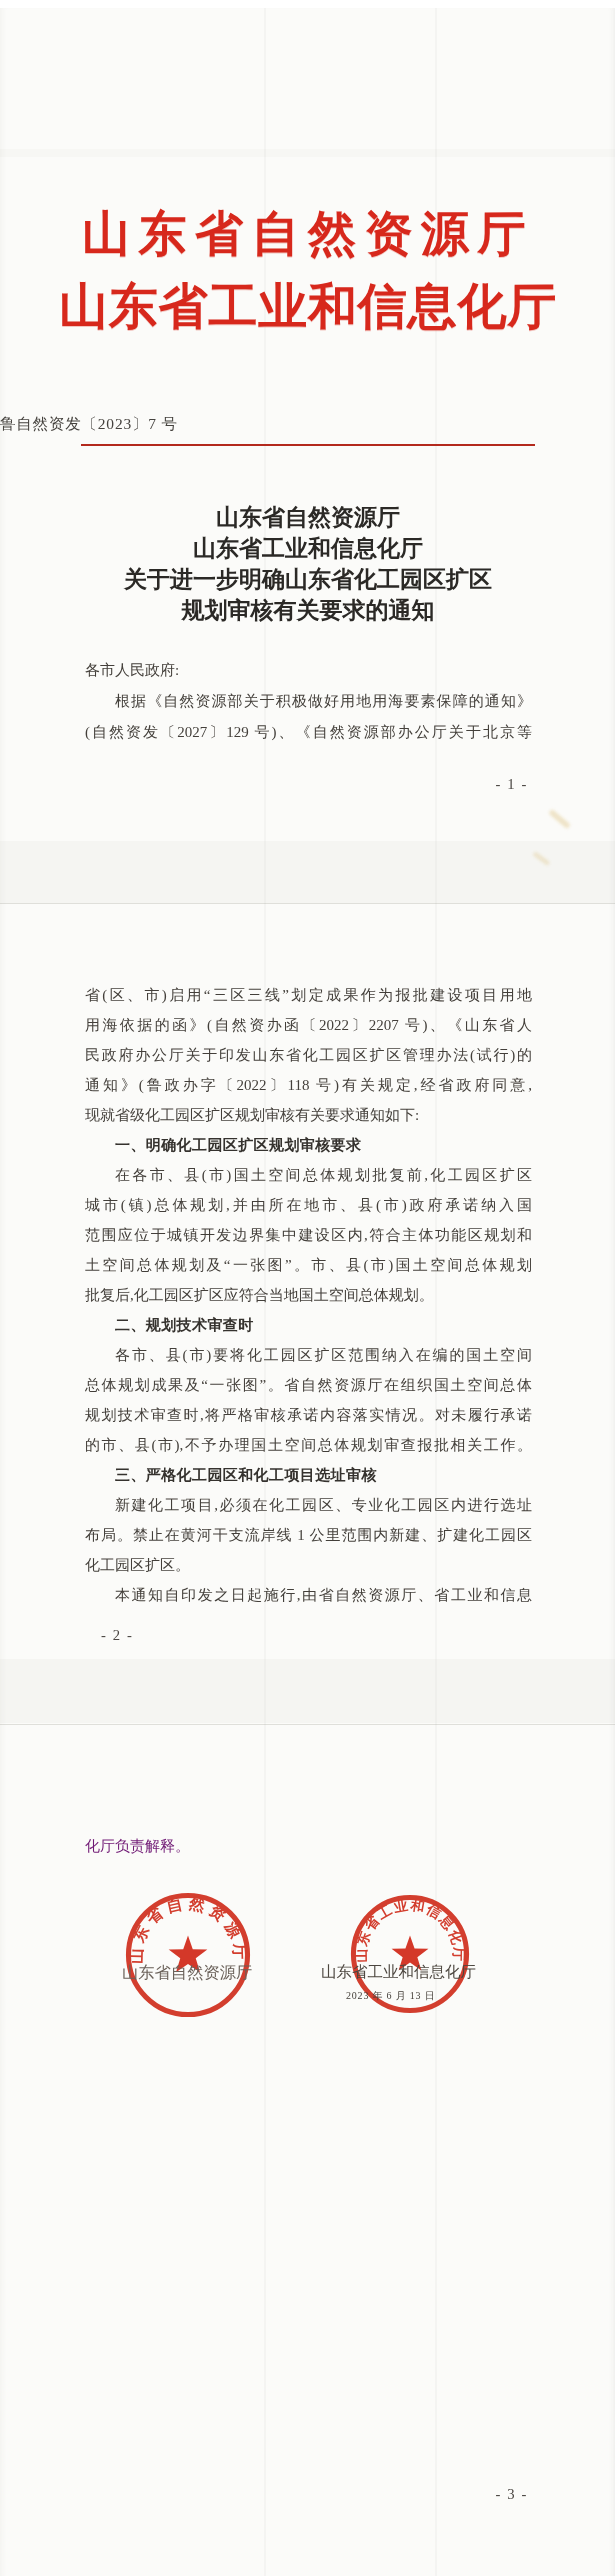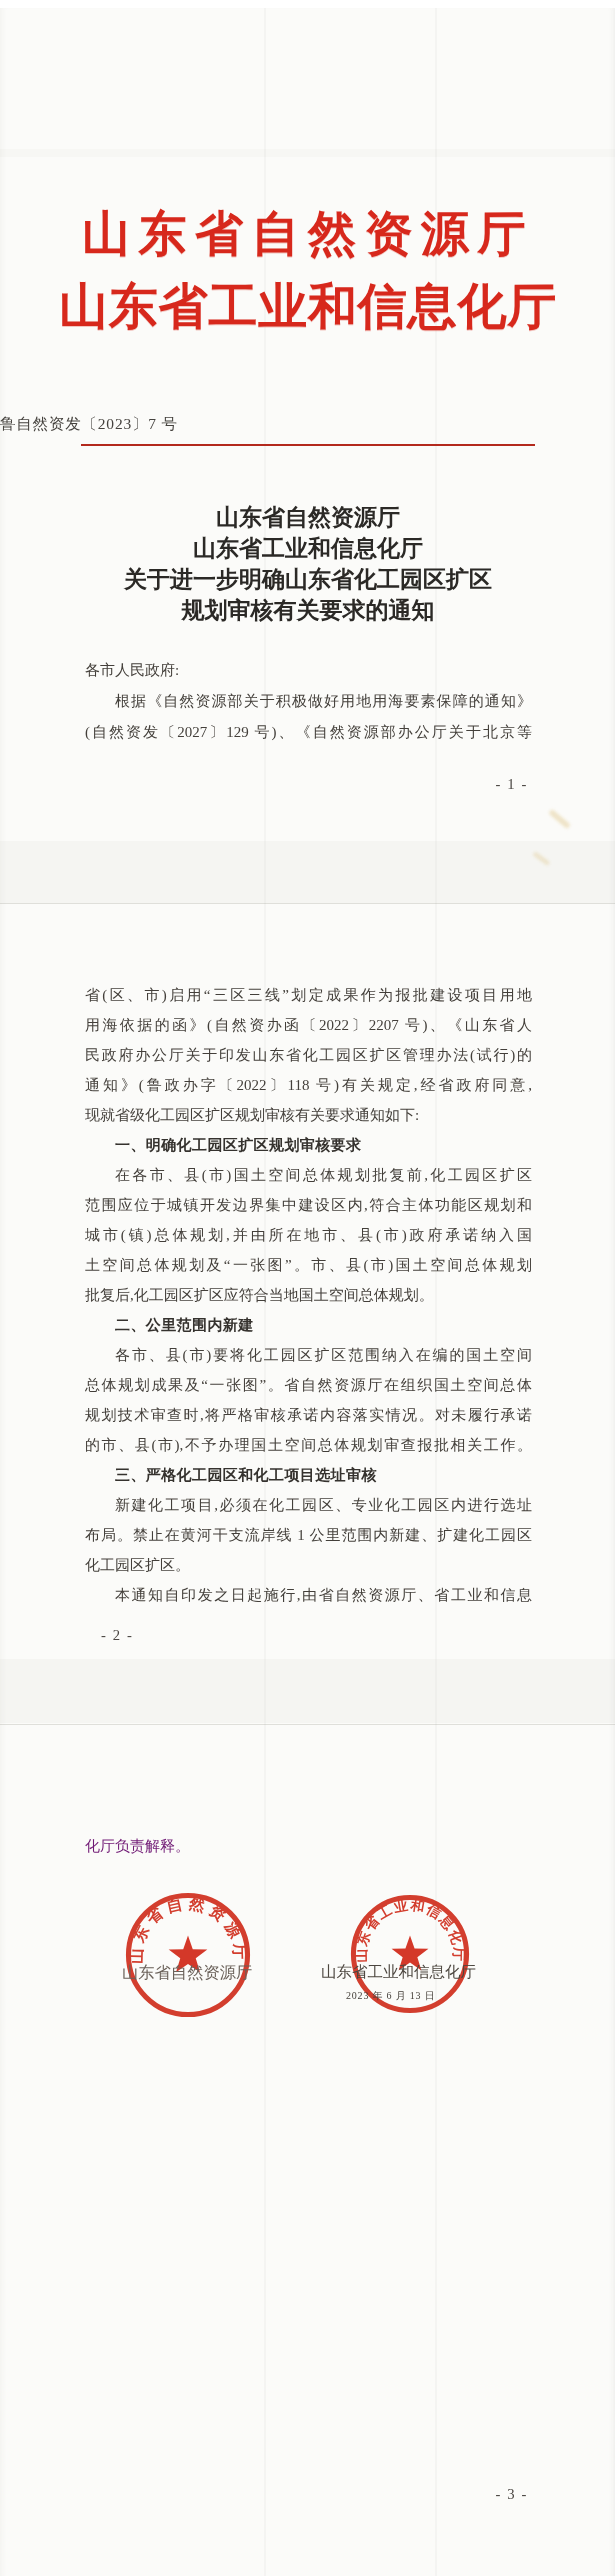--- a/index.html
+++ b/index.html
@@ -101,25 +101,25 @@
   <div class="pageno n1">- 1 -</div>
 
   <div class="body p2">
     <div class="ln">省(区、市)启用“三区三线”划定成果作为报批建设项目用地</div>
     <div class="ln">用海依据的函》(自然资办函〔2022〕2207 号)、《山东省人</div>
     <div class="ln">民政府办公厅关于印发山东省化工园区扩区管理办法(试行)的</div>
     <div class="ln">通知》(鲁政办字〔2022〕118 号)有关规定,经省政府同意,</div>
     <div class="ln end">现就省级化工园区扩区规划审核有关要求通知如下:</div>
     <div class="ln h ind end">一、明确化工园区扩区规划审核要求</div>
     <div class="ln ind">在各市、县(市)国土空间总体规划批复前,化工园区扩区</div>
+    <div class="ln">城市(镇)总体规划,并由所在地市、县(市)政府承诺纳入国</div>
     <div class="ln">范围应位于城镇开发边界集中建设区内,符合主体功能区规划和</div>
-    <div class="ln">城市(镇)总体规划,并由所在地市、县(市)政府承诺纳入国</div>
     <div class="ln">土空间总体规划及“一张图”。市、县(市)国土空间总体规划</div>
     <div class="ln end">批复后,化工园区扩区应符合当地国土空间总体规划。</div>
-    <div class="ln h ind end">二、公里范围内新建</div>
+    <div class="ln h ind end">二、规划技术审查时</div>
     <div class="ln ind">各市、县(市)要将化工园区扩区范围纳入在编的国土空间</div>
     <div class="ln">总体规划成果及“一张图”。省自然资源厅在组织国土空间总体</div>
     <div class="ln">规划技术审查时,将严格审核承诺内容落实情况。对未履行承诺</div>
     <div class="ln">的市、县(市),不予办理国土空间总体规划审查报批相关工作。</div>
     <div class="ln h ind end">三、严格化工园区和化工项目选址审核</div>
     <div class="ln ind">新建化工项目,必须在化工园区、专业化工园区内进行选址</div>
     <div class="ln">布局。禁止在黄河干支流岸线 1 公里范围内新建、扩建化工园区</div>
     <div class="ln end">化工园区扩区。</div>
     <div class="ln ind">本通知自印发之日起施行,由省自然资源厅、省工业和信息</div>
   </div>

